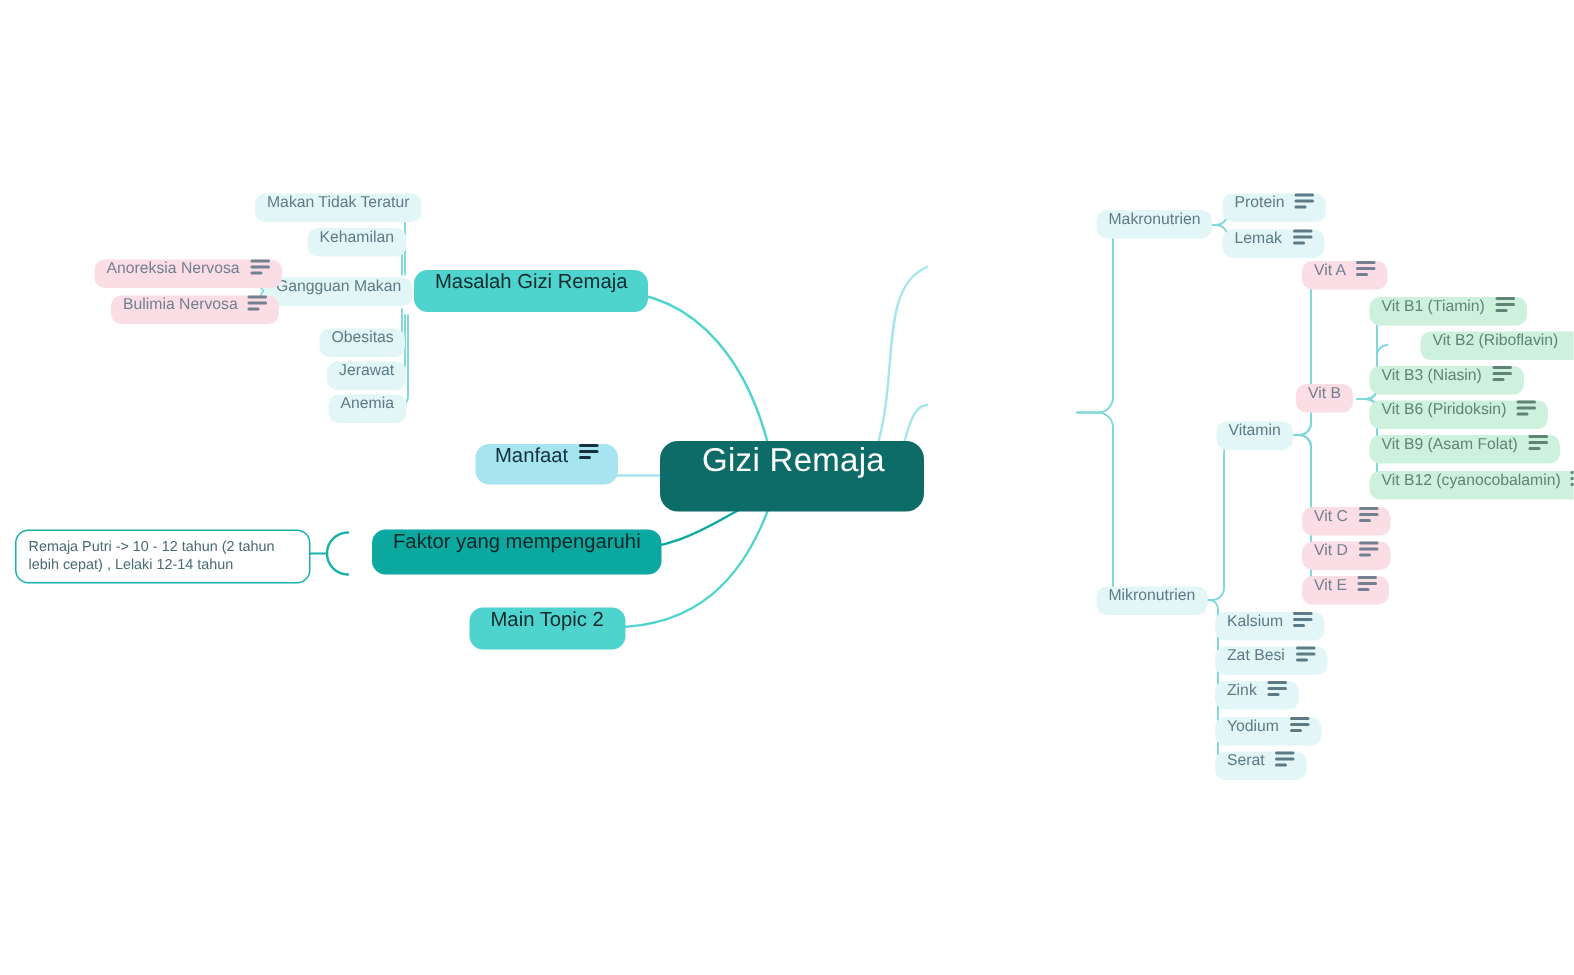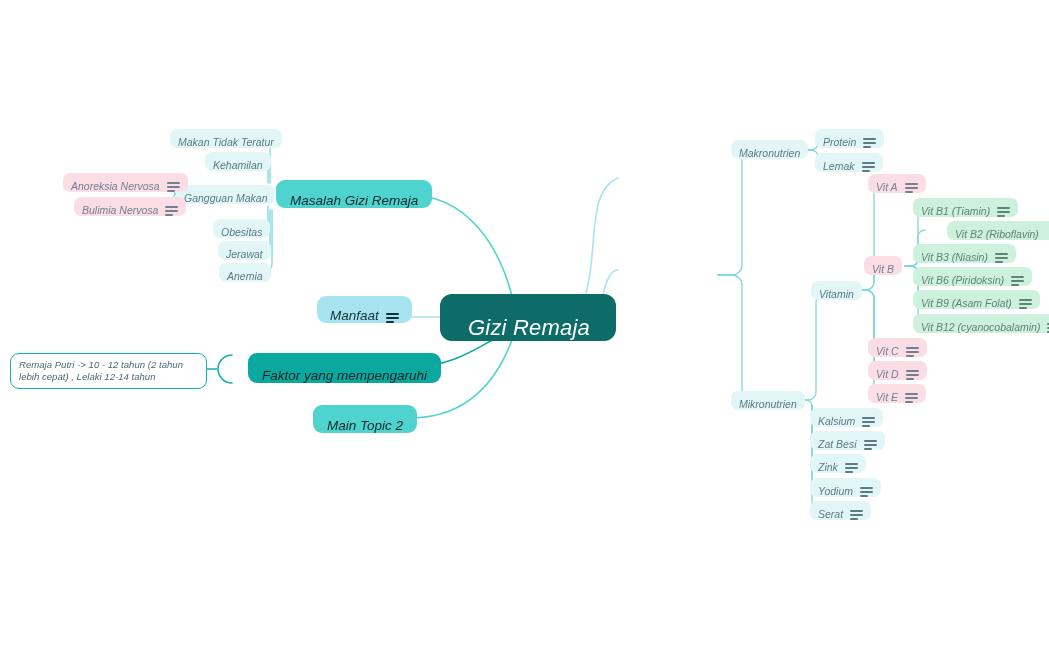--- a/index.html
+++ b/index.html
@@ -5,22 +5,22 @@
   html,body{margin:0;padding:0;}
   body{
     width:1049px;height:650px;background:#ffffff;
     font-family:"Liberation Sans", sans-serif;
     overflow:hidden;position:relative;
   }
   #canvas{position:absolute;inset:0;width:1049px;height:650px;}
   #links{position:absolute;left:0;top:0;width:1049px;height:650px;pointer-events:none;}
 
   .node{
-    position:absolute;box-sizing:border-box;display:flex;align-items:flex-end;
-    white-space:nowrap;border-radius:9px;font-style:italic;
+    position:absolute;box-sizing:border-box;display:flex;align-items:flex-start;
+    white-space:nowrap;border-radius:9px;
   }
   .node .lbl{display:inline-block;}
   .ico{display:inline-block;margin-left:7px;width:13px;height:10px;position:relative;flex:none;}
   .ico i{position:absolute;left:0;height:1.6px;border-radius:1px;background:currentColor;display:block;}
   .ico i:nth-child(1){top:0;width:13px;}
   .ico i:nth-child(2){top:4px;width:13px;}
   .ico i:nth-child(3){top:8px;width:8px;}
 
   
   .n-root{

